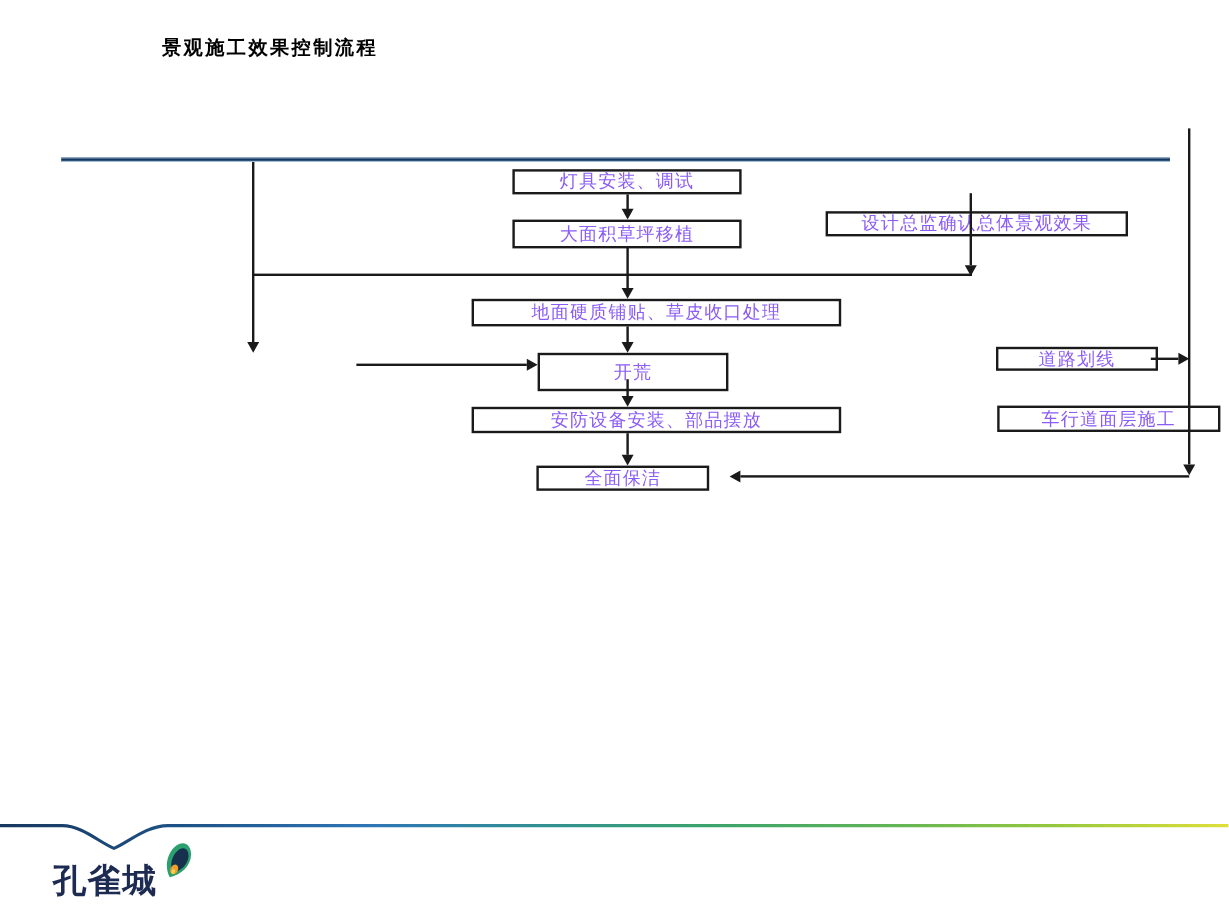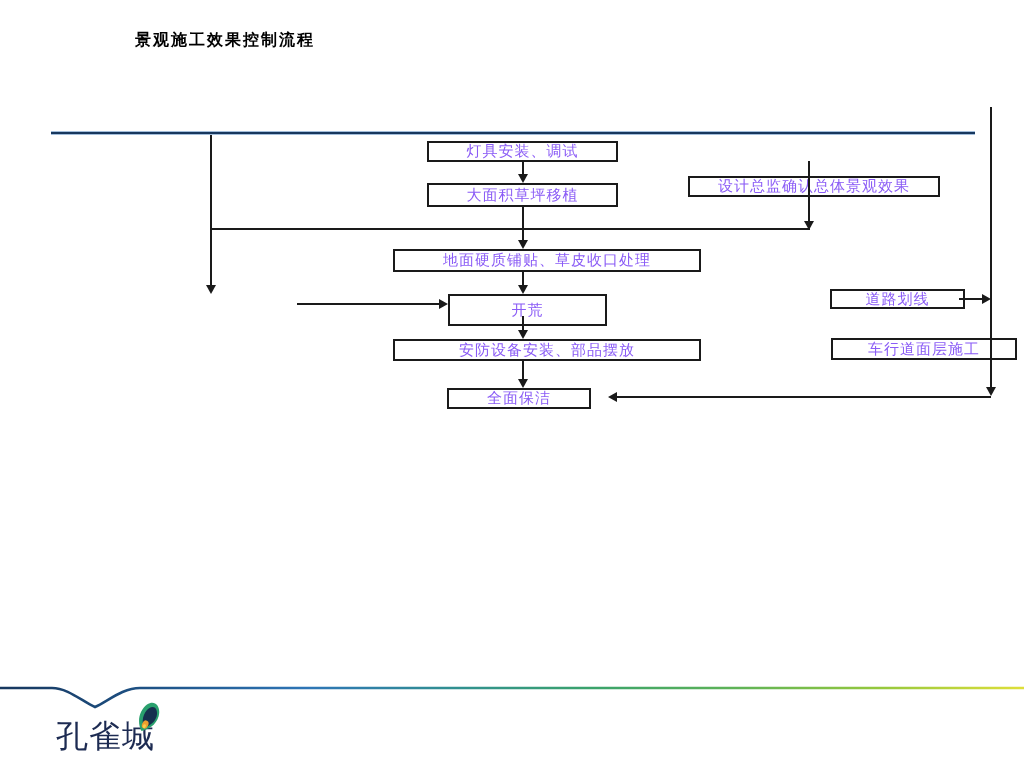--- a/index.html
+++ b/index.html
@@ -21,21 +21,21 @@
   #n1{left:688px;top:140px;width:252px;height:21px;margin-top:36px;}
   #n2{left:427px;top:183px;width:191px;height:24px;}
   #n3{left:393px;top:249px;width:308px;height:23px;}
   #n4{left:147px;top:294px;width:150px;height:22px;}
   #n5{left:448px;top:294px;width:159px;height:32px;}
   #n6{left:830px;top:289px;width:135px;height:20px;}
   #n7{left:393px;top:339px;width:308px;height:22px;align-items:center;}
   #n8{left:831px;top:338px;width:186px;height:22px;}
   #n9{left:447px;top:388px;width:144px;height:21px;}
   .footer-svg{position:absolute;left:0;top:680px;}
-  .logo-text{position:absolute;left:56px;top:715px;font-size:32px;font-weight:400;color:#1d2b52;
+  .logo-text{position:absolute;left:44px;top:715px;font-size:28px;font-weight:700;color:#1d2b52;
              font-family:"Liberation Sans","DejaVu Sans",sans-serif;letter-spacing:1px;white-space:nowrap;}
   .logo-icon{position:absolute;left:138px;top:701px;}
 </style>
 </head>
 <body>
 
 <div class="canvas">
 
   <div class="title">景观施工效果控制流程</div>
 

